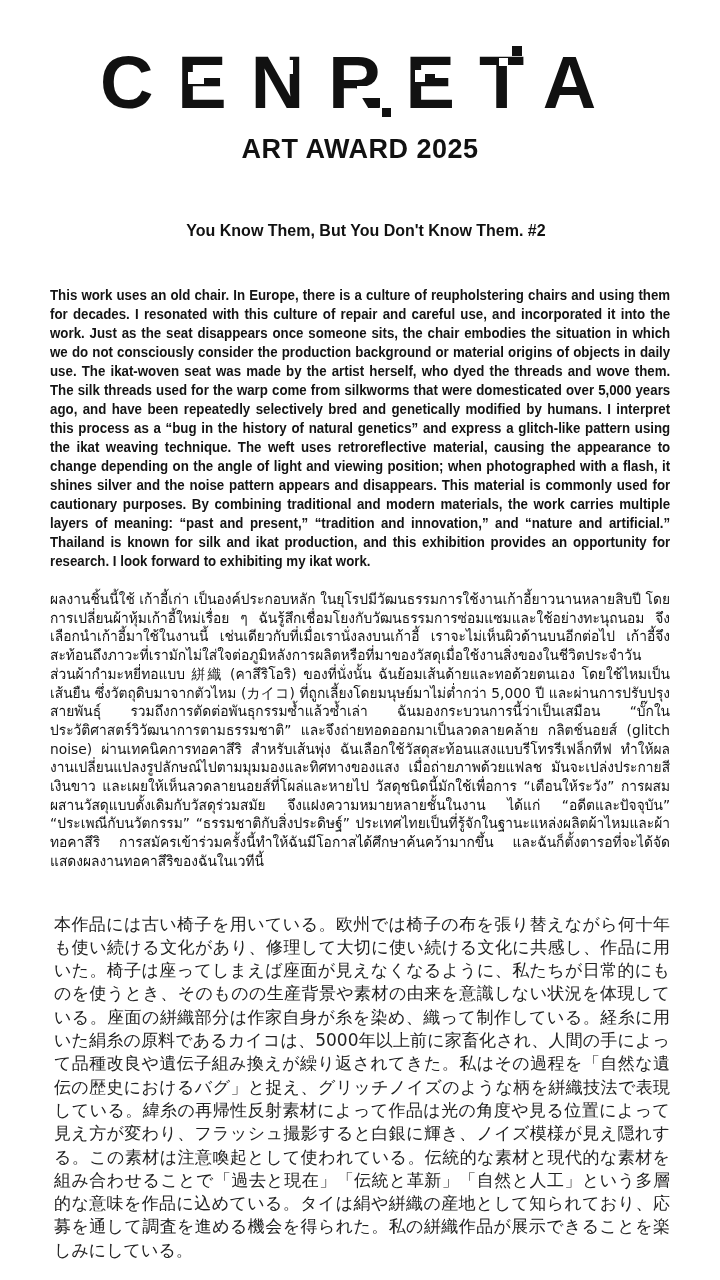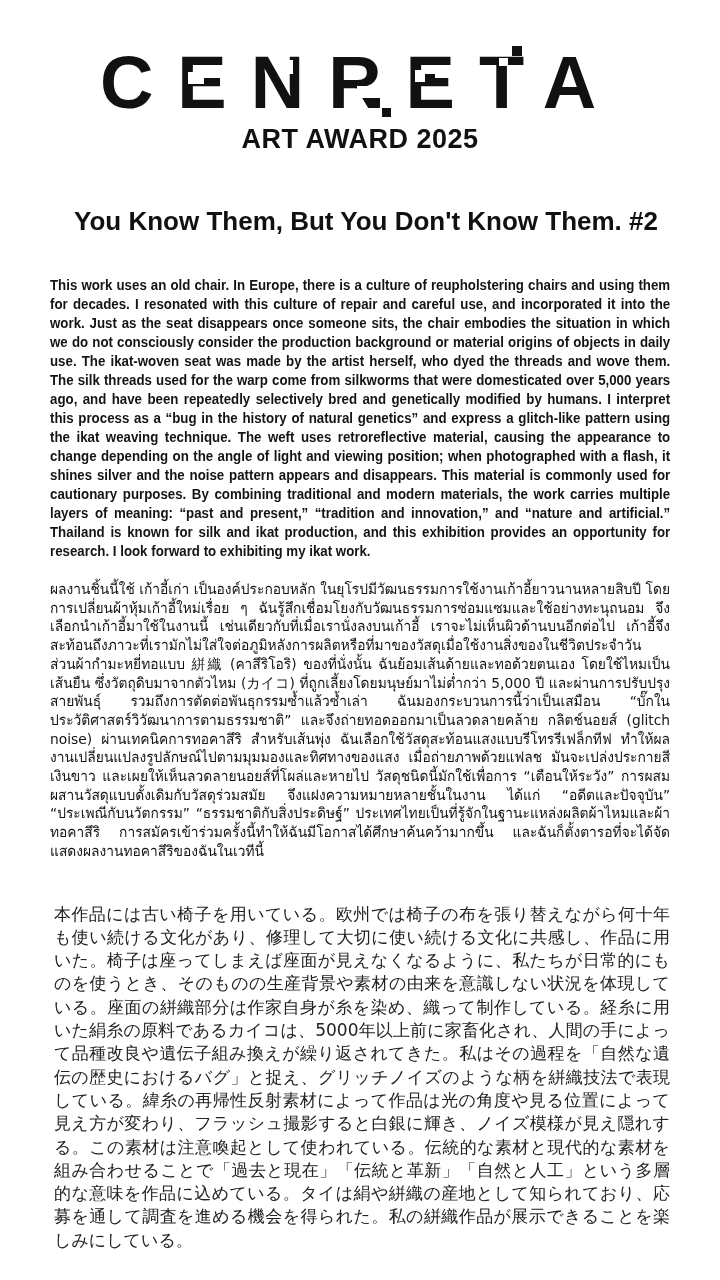--- a/index.html
+++ b/index.html
@@ -26,35 +26,35 @@
     padding-top: 42px;
     text-align: center;
   }
   .logo-svg {
     display: block;
     margin: 0 auto;
     width: 530px;
     height: 80px;
   }
   .logo-subtitle {
-    margin-top: 2px;
+    margin-top: 12px;
     text-align: center;
     font-size: 27px;
     font-weight: 700;
     letter-spacing: 0.5px;
     color: #111111;
   }
 
   
   .title-block {
     margin-top: 52px;
     text-align: center;
   }
   .title-en {
-    font-size: 26px;
+    font-size: 16px;
     font-weight: 700;
     line-height: 28px;
     color: #111111;
     margin-left: 12px;
   }
   .title-th {
     font-size: 22px;
     font-weight: 700;
     line-height: 30px;
     color: #111111;

